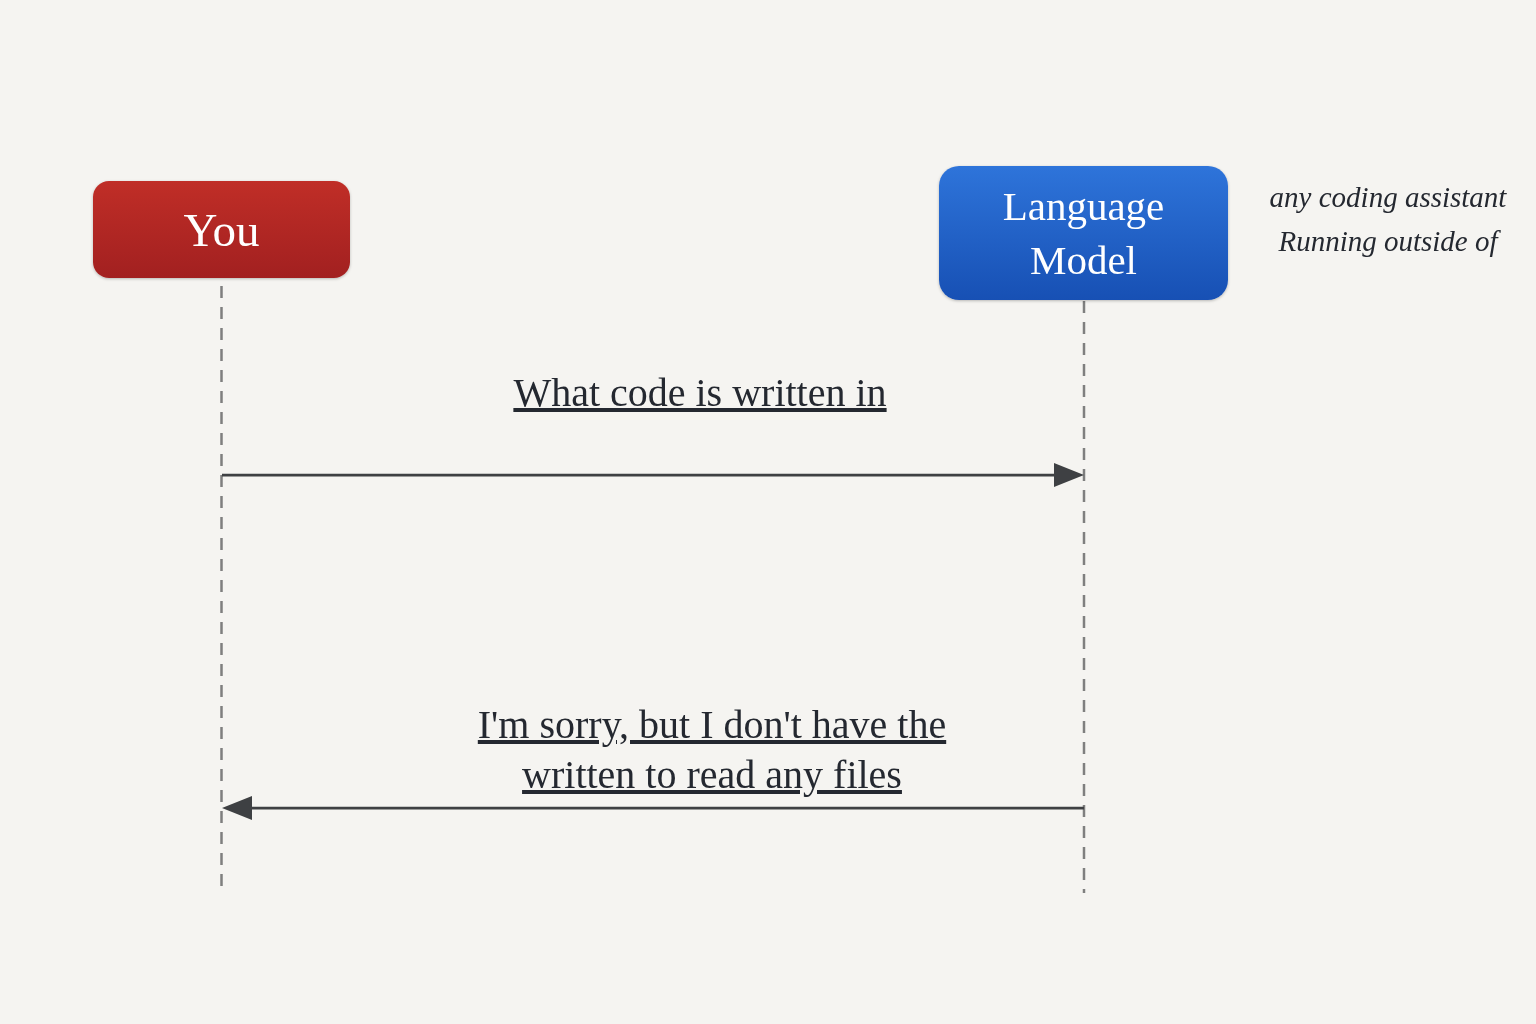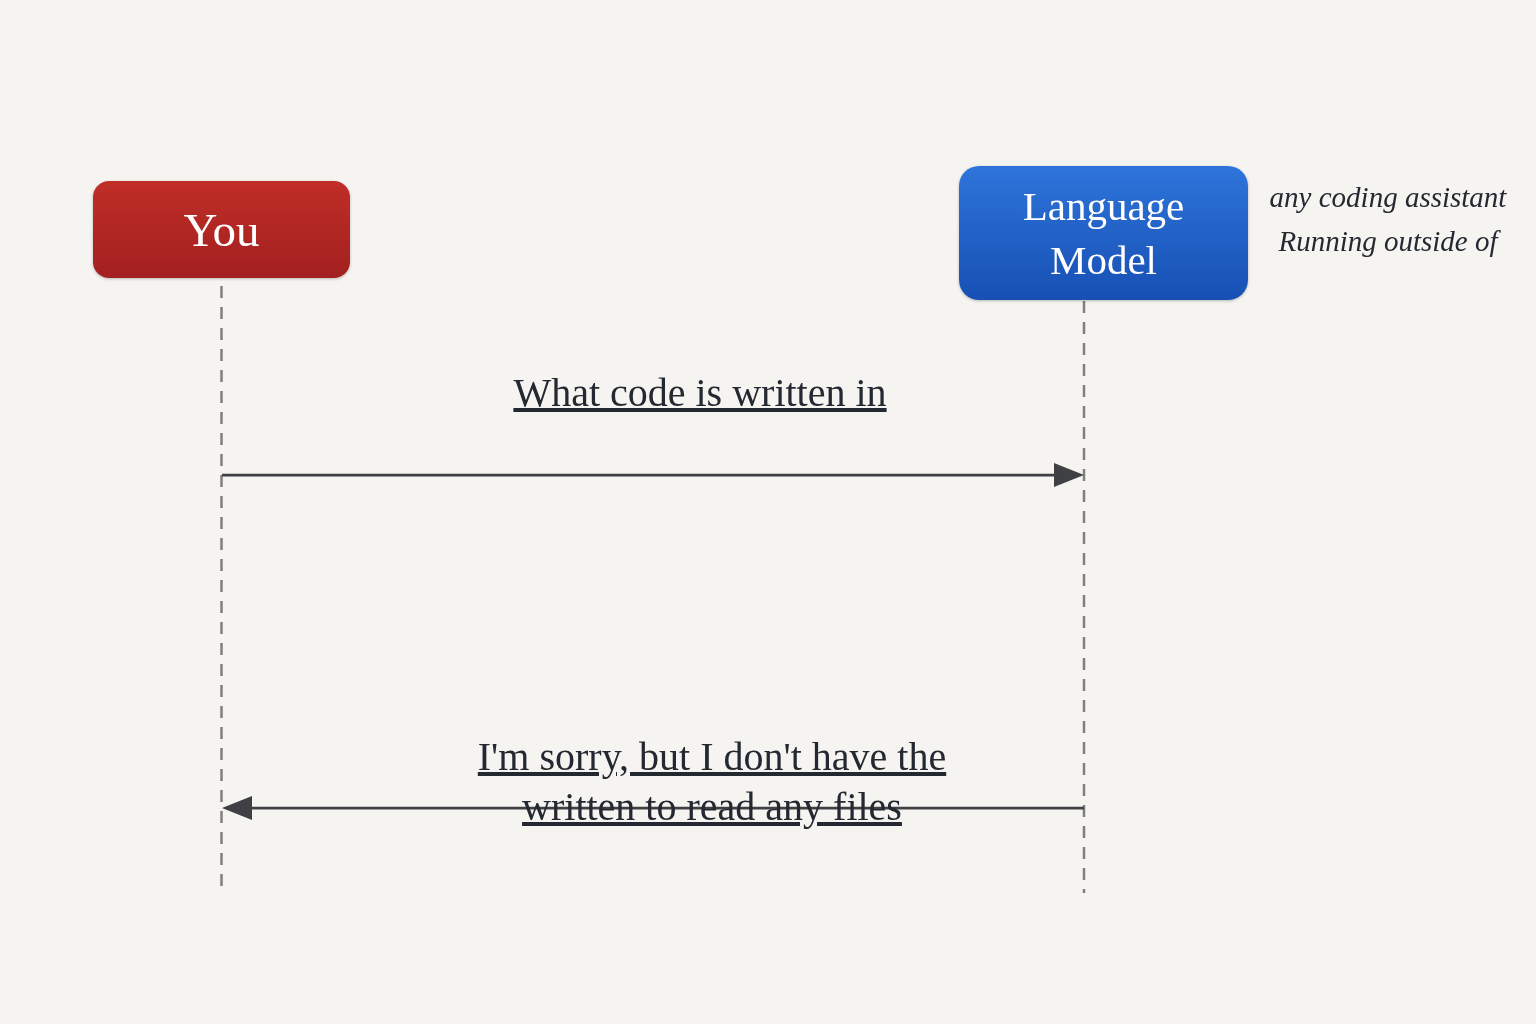--- a/index.html
+++ b/index.html
@@ -48,21 +48,21 @@
   .actor-you {
     left: 93px;
     top: 181px;
     width: 257px;
     height: 97px;
     border-radius: 16px;
     background: linear-gradient(180deg, var(--actor_you_top, #c02e27), var(--actor_you_bottom, #a22020));
     font-size: 47px;
   }
   .actor-lm {
-    left: 959px;
+    left: 939px;
     top: 166px;
     width: 289px;
     height: 134px;
     border-radius: 20px;
     background: linear-gradient(180deg, var(--actor_lm_top, #2e74da), var(--actor_lm_bottom, #1750b4));
     font-size: 41px;
     line-height: 1.32;
     padding: 0 18px;
     box-sizing: border-box;
   }
@@ -85,21 +85,21 @@
     color: var(--text, #242830);
     text-decoration: underline;
   }
   .message-request {
     left: 400px;
     top: 368px;
     width: 600px;
   }
   .message-reply {
     left: 382px;
-    top: 732px;
+    top: 700px;
     width: 660px;
   }
 </style>
 </head>
 <body>
 
 <div class="canvas">
 
   <svg class="overlay" width="1536" height="1024" viewBox="0 0 1536 1024" aria-hidden="true">
     <line class="lifeline" x1="221.5" y1="265" x2="221.5" y2="890"></line>

